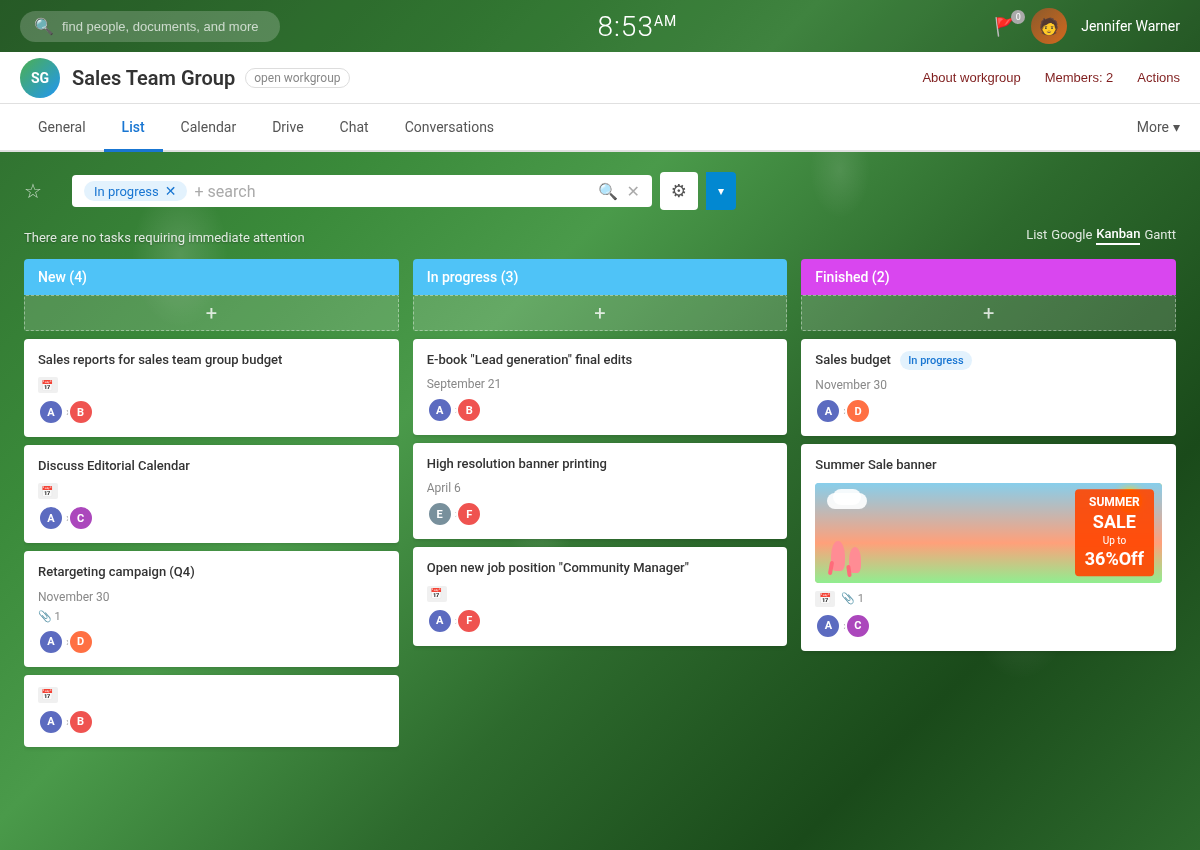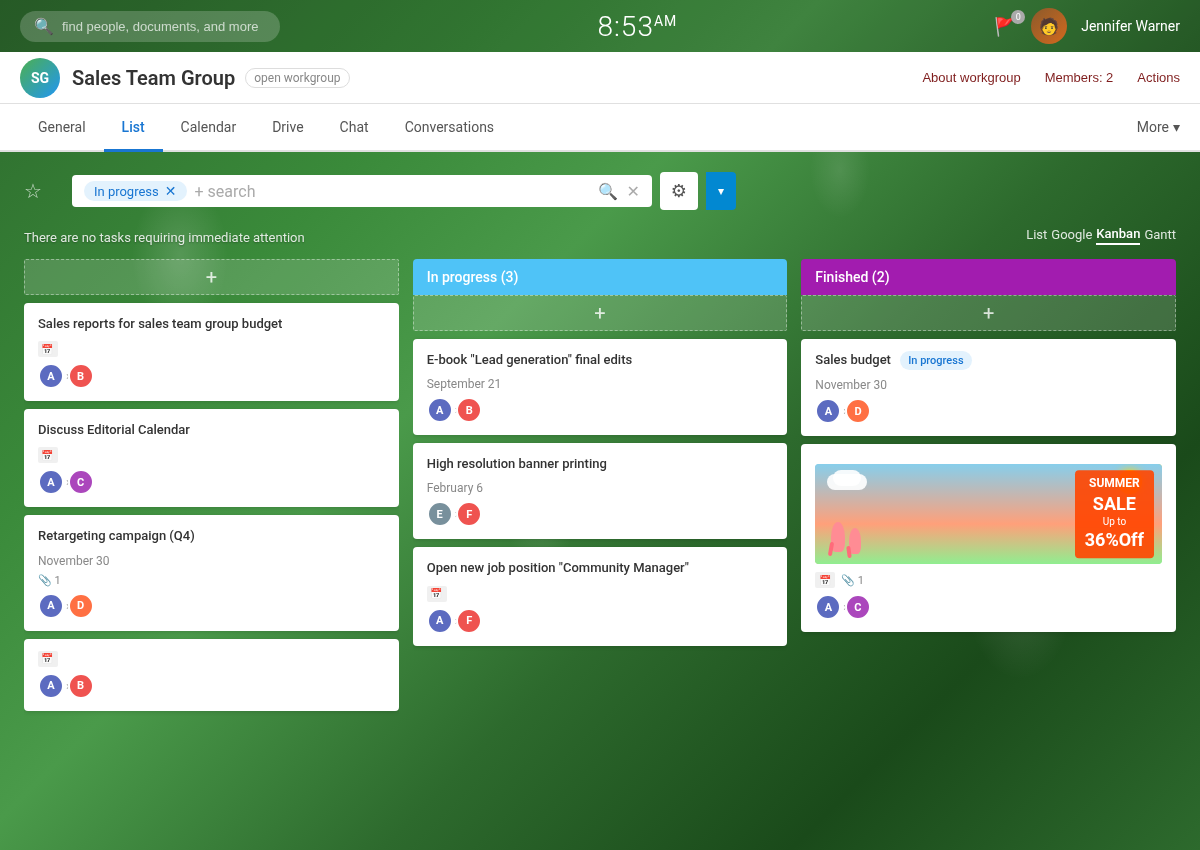--- a/index.html
+++ b/index.html
@@ -344,21 +344,21 @@
       border-radius: 4px 4px 0 0;
       padding: 10px 14px;
       font-size: 14px;
       font-weight: 500;
       color: white;
       display: flex;
       align-items: center;
     }
     .col-header.new-col { background: #4FC3F7; }
     .col-header.inprogress-col { background: #4FC3F7; }
-    .col-header.finished-col { background: #a21caf; }
+    .col-header.finished-col { background: #d946ef; }
     .col-add-btn {
       display: flex;
       align-items: center;
       justify-content: center;
       height: 36px;
       background: rgba(255,255,255,0.15);
       border: 1px dashed rgba(255,255,255,0.4);
       cursor: pointer;
       color: rgba(255,255,255,0.8);
       font-size: 20px;
@@ -556,20 +556,23 @@
       <span class="view-opt">List</span>
       <span class="view-opt">Google</span>
       <span class="view-opt active">Kanban</span>
       <span class="view-opt">Gantt</span>
     </div>
   </div>
 
   <div class="kanban-container">
 
     <div class="kanban-col">
+      <div class="col-header new-col">
+        <span>New (4)</span>
+      </div>
       <div class="col-add-btn">+</div>
       <div class="col-cards">
 
         <div class="task-card">
           <div class="card-title">Sales reports for sales team group budget</div>
           <div class="card-meta">
             <div class="card-icon">📅</div>
           </div>
           <div class="card-avatars">
             <div class="avatar-sm" style="background:#5C6BC0;">A</div>
@@ -629,21 +632,21 @@
           <div class="card-date">September 21</div>
           <div class="card-avatars">
             <div class="avatar-sm" style="background:#5C6BC0;">A</div>
             <span class="avatar-arrow">›</span>
             <div class="avatar-sm" style="background:#EF5350;">B</div>
           </div>
         </div>
 
         <div class="task-card">
           <div class="card-title">High resolution banner printing</div>
-          <div class="card-date">February 6</div>
+          <div class="card-date">April 6</div>
           <div class="card-avatars">
             <div class="avatar-sm" style="background:#78909C;">E</div>
             <span class="avatar-arrow">›</span>
             <div class="avatar-sm" style="background:#EF5350;">F</div>
           </div>
         </div>
 
         <div class="task-card">
           <div class="card-title">Open new job position "Community Manager"</div>
           <div class="card-meta">
@@ -673,20 +676,21 @@
           </div>
           <div class="card-date">November 30</div>
           <div class="card-avatars">
             <div class="avatar-sm" style="background:#5C6BC0;">A</div>
             <span class="avatar-arrow">›</span>
             <div class="avatar-sm" style="background:#FF7043;">D</div>
           </div>
         </div>
 
         <div class="task-card">
+          <div class="card-title">Summer Sale banner</div>
 
           <div class="card-image">
 
             <div style="position:absolute;inset:0;background:linear-gradient(to bottom, #87CEEB 0%, #FFA07A 60%, #90EE90 100%);"></div>
 
             <div style="position:absolute;top:6px;right:20px;width:24px;height:24px;background:#FFD700;border-radius:50%;box-shadow:0 0 8px #FFD700;"></div>
 
             <div style="position:absolute;top:10px;left:12px;width:40px;height:16px;background:white;border-radius:10px;opacity:0.9;"></div>
             <div style="position:absolute;top:6px;left:18px;width:28px;height:16px;background:white;border-radius:10px;opacity:0.9;"></div>
 

